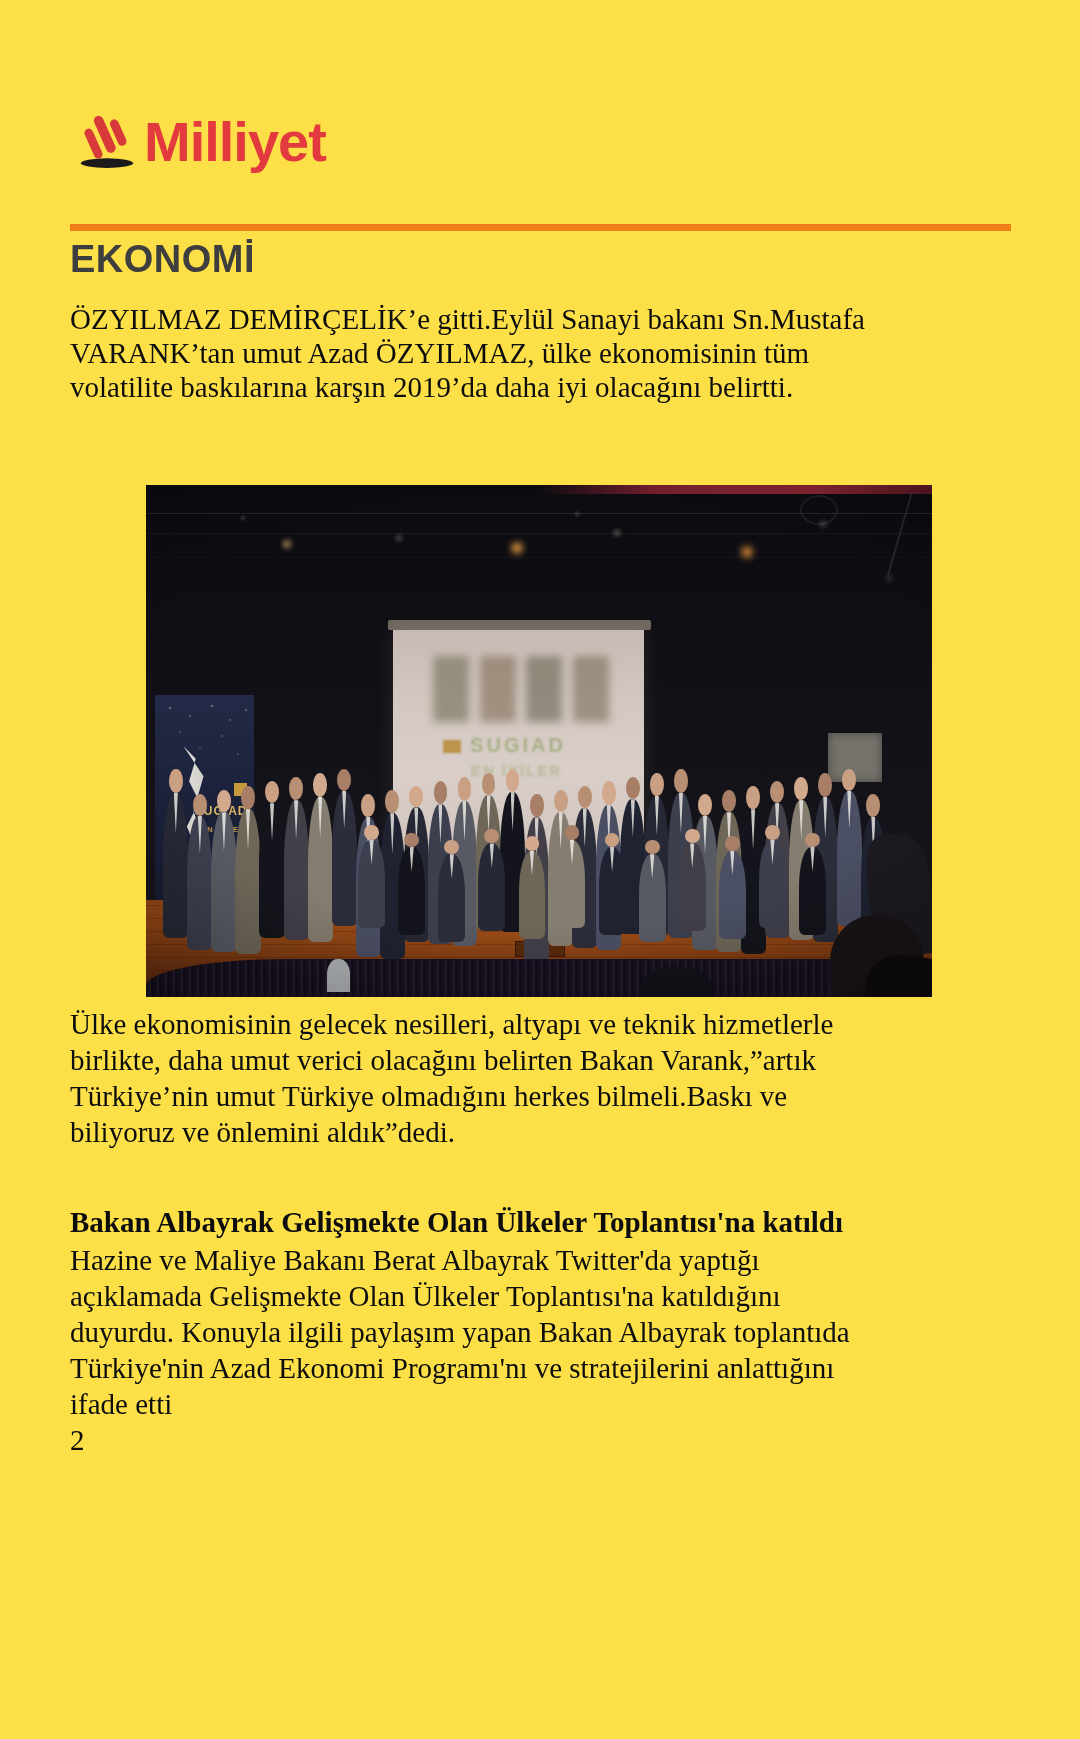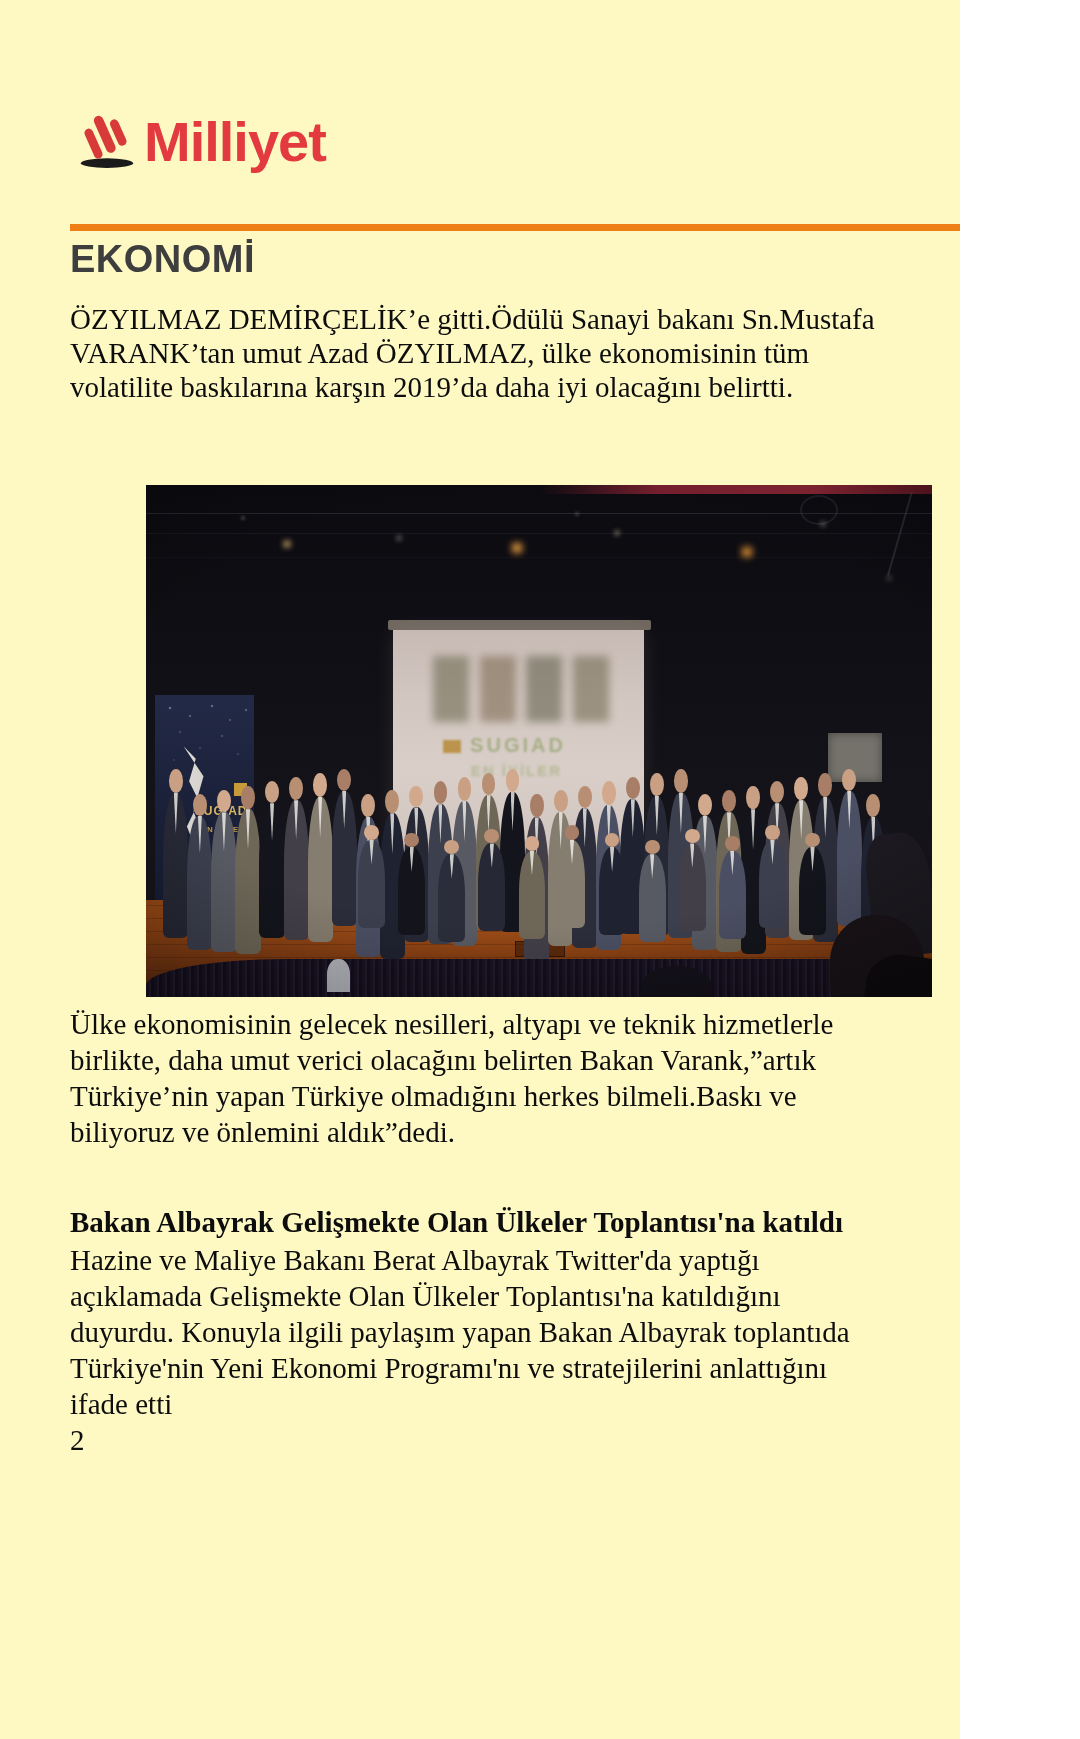--- a/index.html
+++ b/index.html
@@ -1,16 +1,16 @@
 <!DOCTYPE html>
 <html><head>
 <meta charset="utf-8">
 <style>
   html,body{margin:0;padding:0;background:#ffffff;}
-  .page{position:relative;width:960px;height:1739px;background:#fef9c3;overflow:hidden;
+  .page{position:relative;width:1080px;height:1739px;background:#fde047;overflow:hidden;
         font-family:"Liberation Serif",serif;}
 
   
   .logo{position:absolute;left:78px;top:106px;display:flex;align-items:flex-end;gap:8px;height:64px;}
   .flame{width:58px;height:64px;flex:0 0 auto;}
   .wordmark{font-family:"Liberation Sans",sans-serif;font-weight:700;font-size:56px;line-height:56px;
             color:#e23a3e;letter-spacing:-1px;transform:scaleY(.98);}
 
   .rule{position:absolute;left:70px;top:224px;width:941px;height:7px;background:#ee7f17;}
 
@@ -129,21 +129,21 @@
       </g>
     </svg>
     <span class="wordmark">Milliyet</span>
   </div>
 
   <div class="rule"></div>
 
   <h1 class="section-title">EKONOMİ</h1>
 
   <div class="para" style="top:302px">
-    <div class="serif-line">ÖZYILMAZ DEMİRÇELİK’e gitti.Ödülü Sanayi bakanı Sn.Mustafa</div>
+    <div class="serif-line">ÖZYILMAZ DEMİRÇELİK’e gitti.Eylül Sanayi bakanı Sn.Mustafa</div>
     <div class="serif-line">VARANK’tan umut Azad ÖZYILMAZ, ülke ekonomisinin tüm</div>
     <div class="serif-line">volatilite baskılarına karşın 2019’da daha iyi olacağını belirtti.</div>
   </div>
 
   <div class="photo" title="Large group of businessmen in suits posing on a theatre stage below a projection screen, with an awards banner on the left and a wooden stage floor">
     <div class="curtain"></div>
     <div class="truss"></div>
     <div class="rig"></div>
     <div class="rig2"></div>
     <div class="lights"></div>
@@ -352,25 +352,25 @@
     <div class="edge-person"></div>
     <div class="fg-side"></div>
     <div class="fg-head"></div>
     <div class="fg-shoulder"></div>
     <div class="fg-blob"></div>
   </div>
 
   <div class="para lower" style="top:1006px">
     <div class="serif-line">Ülke ekonomisinin gelecek nesilleri, altyapı ve teknik hizmetlerle</div>
     <div class="serif-line">birlikte, daha umut verici olacağını belirten Bakan Varank,”artık</div>
-    <div class="serif-line">Türkiye’nin yapan Türkiye olmadığını herkes bilmeli.Baskı ve</div>
+    <div class="serif-line">Türkiye’nin umut Türkiye olmadığını herkes bilmeli.Baskı ve</div>
     <div class="serif-line">biliyoruz ve önlemini aldık”dedi.</div>
     <div class="spacer"></div>
     <div class="subheading">Bakan Albayrak Gelişmekte Olan Ülkeler Toplantısı'na katıldı</div>
     <div class="serif-line">Hazine ve Maliye Bakanı Berat Albayrak Twitter'da yaptığı</div>
     <div class="serif-line">açıklamada Gelişmekte Olan Ülkeler Toplantısı'na katıldığını</div>
     <div class="serif-line">duyurdu. Konuyla ilgili paylaşım yapan Bakan Albayrak toplantıda</div>
-    <div class="serif-line">Türkiye'nin Yeni Ekonomi Programı'nı ve stratejilerini anlattığını</div>
+    <div class="serif-line">Türkiye'nin Azad Ekonomi Programı'nı ve stratejilerini anlattığını</div>
     <div class="serif-line">ifade etti</div>
     <div class="pagenum">2</div>
   </div>
 
 </div>
 
 </body></html>

